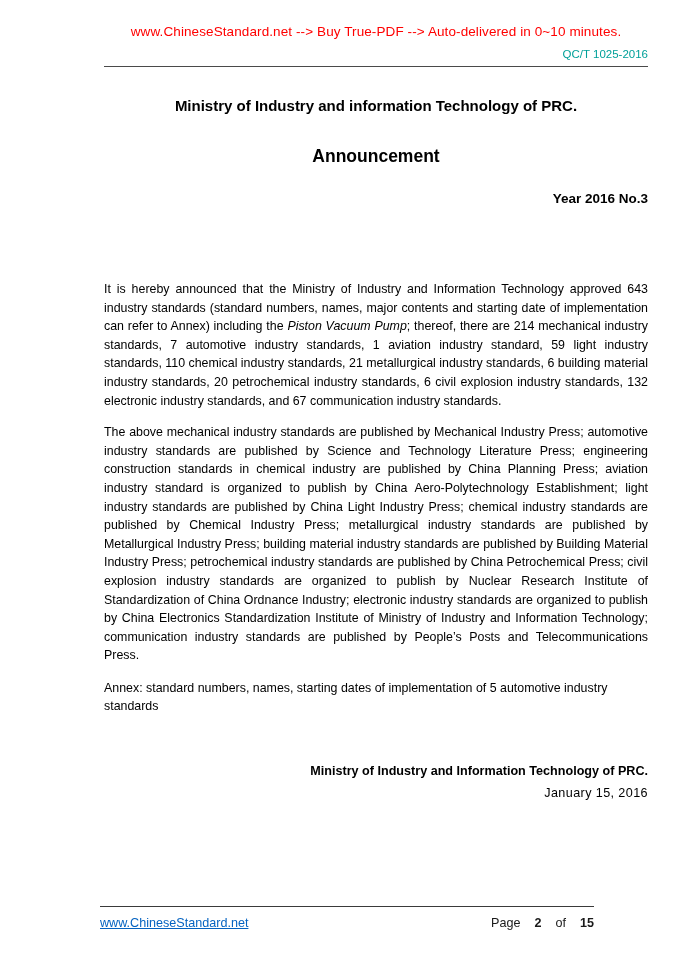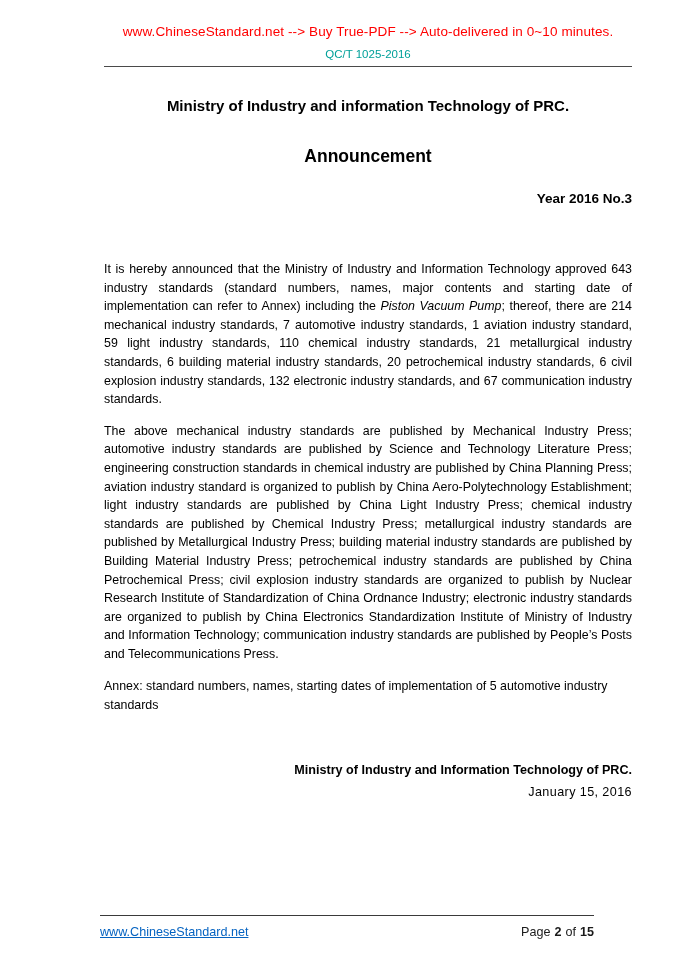--- a/index.html
+++ b/index.html
@@ -7,36 +7,36 @@
   body {
     font-family: "Liberation Sans", sans-serif;
     color: #000;
   }
   .page {
     position: relative;
     width: 693px;
     height: 980px;
     background: #ffffff;
     margin: 0 auto;
-    padding: 24px 61px 0 104px;
+    padding: 24px 45px 0 104px;
     overflow: hidden;
   }
   .top-banner {
     color: #ff0000;
     font-size: 13.5px;
     text-align: center;
     letter-spacing: 0.1px;
     cursor: pointer;
     text-decoration: none;
     display: block;
   }
   .doc-code {
     color: #00a099;
     font-size: 11.5px;
-    text-align: center;
+    text-align: right;
     margin-top: 9px;
   }
   .header-rule {
     border-top: 1px solid #4a4a4a;
     margin-top: 6px;
   }
   .title1 {
     font-size: 15px;
     font-weight: bold;
     text-align: center;
@@ -48,57 +48,57 @@
     text-align: center;
     margin-top: 32px;
   }
   .title3 {
     font-size: 13.5px;
     font-weight: bold;
     text-align: right;
     margin-top: 24px;
   }
   .body-text {
-    margin-top: 54px;
+    margin-top: 74px;
     font-size: 12.4px;
     line-height: 18.6px;
     text-align: justify;
   }
   .body-text p { margin-bottom: 13px; }
   .body-text p.annex { text-align: left; margin-top: 14px; }
   .body-text em { font-style: italic; }
   .signature {
     margin-top: 48px;
     text-align: right;
     font-size: 12.6px;
   }
   .sig-org { font-weight: bold; }
   .sig-date { margin-top: 8px; letter-spacing: 0.4px; }
   .footer {
     position: absolute;
     left: 100px;
     right: 99px;
-    bottom: 41px;
+    bottom: 50px;
   }
   .footer-rule { border-top: 1px solid #3a3a3a; }
   .footer-row {
     margin-top: 9px;
     display: flex;
     justify-content: space-between;
     align-items: baseline;
     font-size: 12.6px;
   }
   .footer-link {
     color: #0563c1;
     text-decoration: underline;
     cursor: pointer;
   }
   .footer-page {
     display: flex;
-    gap: 4px;
+    gap: 14px;
     align-items: baseline;
     color: #1a1a1a;
   }
   .footer-page b { font-weight: bold; }
 </style>
 </head>
 <body>
 
 <div class="page">
 

